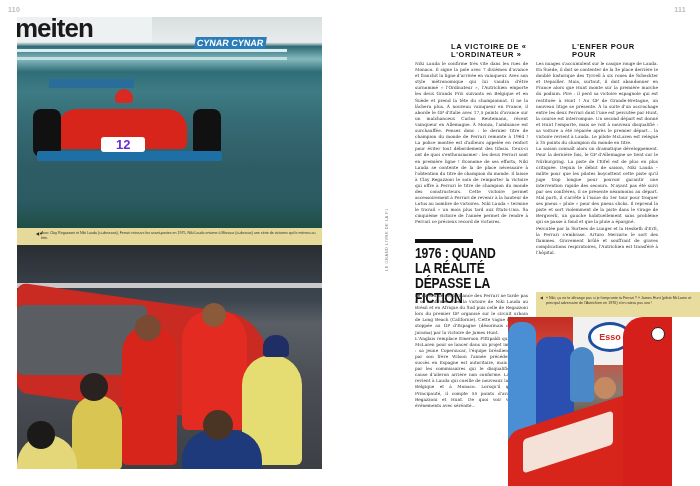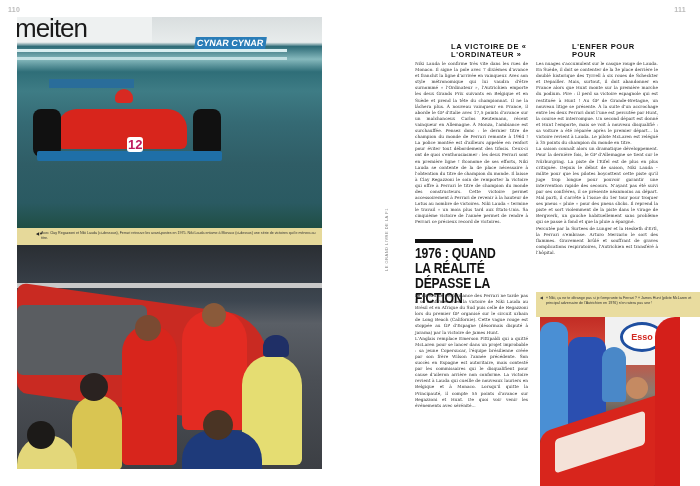--- a/index.html
+++ b/index.html
@@ -6,31 +6,31 @@
   body{width:700px;height:486px;position:relative;overflow:hidden;font-family:"DejaVu Serif",serif;color:#222;}
   .folio{position:absolute;top:6px;font-family:"Liberation Sans",sans-serif;font-size:7px;font-weight:bold;color:#bbb;letter-spacing:0.3px;}
   .folio.left{left:8px;}
   .folio.right{right:14px;}
   .spine{position:absolute;left:384px;top:190px;width:6px;height:100px;writing-mode:vertical-rl;transform:rotate(180deg);font-family:"Liberation Sans",sans-serif;font-size:4px;color:#888;letter-spacing:0.5px;text-align:center;}
 
   
   .photo1{position:absolute;left:17px;top:17px;width:305px;height:211px;overflow:hidden;
     background:linear-gradient(180deg,#d9dedf 0%,#e8ecec 12%,#2e6b77 14%,#86b9bd 20%,#2f6e78 26%,#3e7c85 35%,#356a74 50%,#2f5d66 70%,#2a5a62 88%,#1f4e44 100%);}
   .photo1 .banner{position:absolute;left:0;top:0;width:135px;height:25px;background:#eef1f1;}
-  .photo1 .banner span{position:absolute;left:-2px;top:-4px;font-family:"Liberation Sans",sans-serif;font-weight:normal;font-size:26px;color:#1a1a1a;letter-spacing:-1px;}
+  .photo1 .banner span{position:absolute;left:-2px;top:-4px;font-family:"Liberation Sans",sans-serif;font-weight:bold;font-size:26px;color:#1a1a1a;letter-spacing:-1px;}
   .photo1 .cynar{position:absolute;left:178px;top:20px;font-family:"Liberation Sans",sans-serif;font-weight:bold;font-size:9px;color:#fff;background:#2a7db8;padding:1px 2px;transform:skewX(-8deg);}
   .photo1 .rail{position:absolute;left:0;top:32px;width:270px;height:3px;background:#d8eef0;}
   .photo1 .rail2{position:absolute;left:0;top:40px;width:270px;height:3px;background:#c2e0e3;}
   .photo1 .car{position:absolute;left:10px;top:72px;width:195px;height:100px;}
   .car .body{position:absolute;left:30px;top:20px;width:130px;height:40px;background:#d8251c;border-radius:20px 20px 6px 6px;}
   .car .wheel{position:absolute;width:28px;height:48px;background:#111;border-radius:8px;}
   .car .w1{left:6px;top:20px;}
   .car .w2{left:166px;top:20px;}
   .car .wing{position:absolute;left:10px;top:62px;width:185px;height:10px;background:#1f6fa7;border-radius:2px;}
-  .car .num{position:absolute;left:100px;top:48px;background:#fff;color:#be185d;font-family:"Liberation Sans",sans-serif;font-weight:bold;font-size:13px;padding:0 1px;border-radius:3px;}
+  .car .num{position:absolute;left:74px;top:48px;background:#fff;color:#6d28d9;font-family:"Liberation Sans",sans-serif;font-weight:bold;font-size:13px;padding:0 15px;border-radius:3px;}
   .car .helmet{position:absolute;left:88px;top:0;width:18px;height:14px;background:#d82a22;border-radius:9px 9px 4px 4px;}
   .car .rearwing{position:absolute;left:22px;top:-10px;width:85px;height:9px;background:#2a6d9a;}
 
   .caption1{position:absolute;left:17px;top:228px;width:305px;height:17px;background:#e6d99a;font-family:"Liberation Sans",sans-serif;font-size:3.6px;line-height:5px;color:#333;padding:3px 6px 0 24px;box-sizing:border-box;}
   .caption1 .mark{position:absolute;left:19px;top:3px;font-weight:bold;font-size:4px;color:#222;}
 
   
   .photo2{position:absolute;left:17px;top:245px;width:305px;height:224px;overflow:hidden;
     background:linear-gradient(180deg,#2a2e33 0%,#3d4650 25%,#5a5f66 35%,#4b4f55 60%,#3c3f44 100%);}
   .p2-stripe{position:absolute;left:0;top:38px;width:305px;height:5px;background:#c9c9c9;}
@@ -57,21 +57,21 @@
   .col-a{left:415px;top:43px;width:113px;}
   .col-b{left:536px;top:43px;width:122px;}
   .h-small{font-family:"Liberation Sans",sans-serif;font-weight:bold;font-size:7.5px;line-height:8px;color:#111;letter-spacing:0.6px;margin-bottom:2px;text-align:left;margin-left:36px;}
   .rule{position:absolute;left:415px;top:239px;width:58px;height:4px;background:#111;}
   .h-big{position:absolute;left:415px;top:246px;width:115px;font-family:"Liberation Sans",sans-serif;font-weight:bold;font-size:14.5px;line-height:15px;color:#111;letter-spacing:-0.2px;transform:scaleX(0.84);transform-origin:left top;}
   .col-c{left:415px;top:293px;width:113px;}
 
   .caption2{position:absolute;left:536px;top:292px;width:164px;height:25px;background:#e9dc9f;font-family:"Liberation Sans",sans-serif;font-size:3.7px;line-height:5px;color:#333;padding:4px 4px 0 10px;box-sizing:border-box;}
   .caption2 .mark{position:absolute;left:4px;top:4px;font-weight:bold;}
 
-  .photo3{position:absolute;left:540px;top:317px;width:140px;height:169px;overflow:hidden;background:linear-gradient(180deg,#c22c24 0%,#d44a3a 20%,#8a7c70 45%,#5c5550 60%,#3c3632 100%);}
+  .photo3{position:absolute;left:508px;top:317px;width:164px;height:169px;overflow:hidden;background:linear-gradient(180deg,#c22c24 0%,#d44a3a 20%,#8a7c70 45%,#5c5550 60%,#3c3632 100%);}
   .p3-sign{position:absolute;left:65px;top:0;width:70px;height:48px;background:#f1f1f1;}
   .p3-esso{position:absolute;left:80px;top:5px;width:38px;height:24px;border:3px solid #1f4fa0;border-radius:50%;background:#fff;font-family:"Liberation Sans",sans-serif;font-weight:bold;font-size:9px;color:#d32a22;text-align:center;line-height:24px;}
   .p3-mech{position:absolute;border-radius:12px 12px 4px 4px;background:#3a7cc7;}
   .m1{left:0;top:5px;width:28px;height:120px;background:#4a8fd4;}
   .m2{left:28px;top:20px;width:38px;height:120px;background:#2b4fb0;}
   .m3{left:62px;top:30px;width:24px;height:55px;background:#4a88c8;}
   .p3-car{position:absolute;left:0;top:90px;width:160px;height:90px;background:#d8251c;transform:skewY(-18deg);border-radius:10px;}
   .p3-cockpit{position:absolute;left:15px;top:108px;width:90px;height:34px;background:#f4e2d8;transform:skewY(-18deg);border-radius:4px;}
   .p3-lauda{position:absolute;left:115px;top:0;width:49px;height:169px;background:#d41f1a;border-radius:20px 0 0 0;}
   .p3-badge{position:absolute;left:143px;top:10px;width:12px;height:12px;background:#fff;border-radius:50%;border:1px solid #222;}

